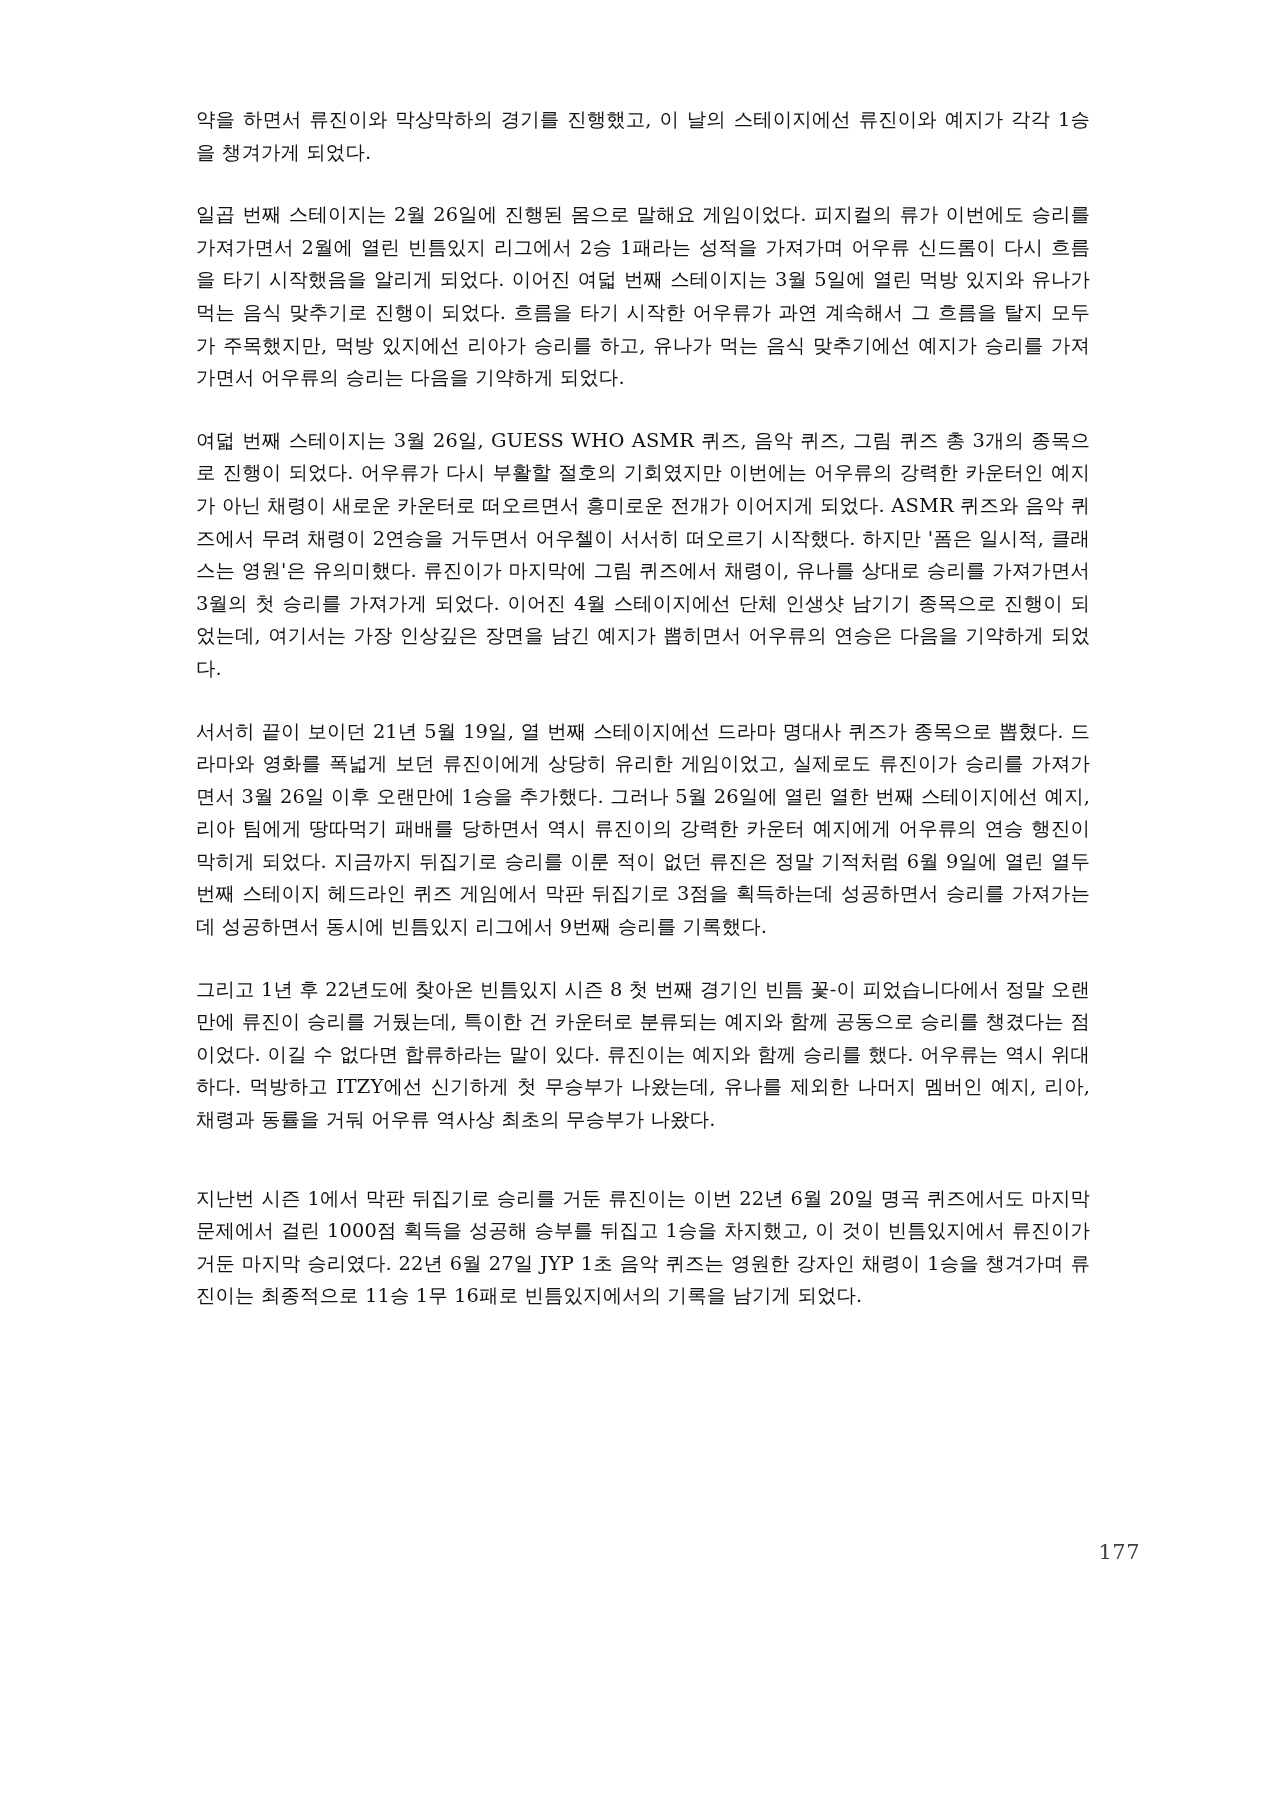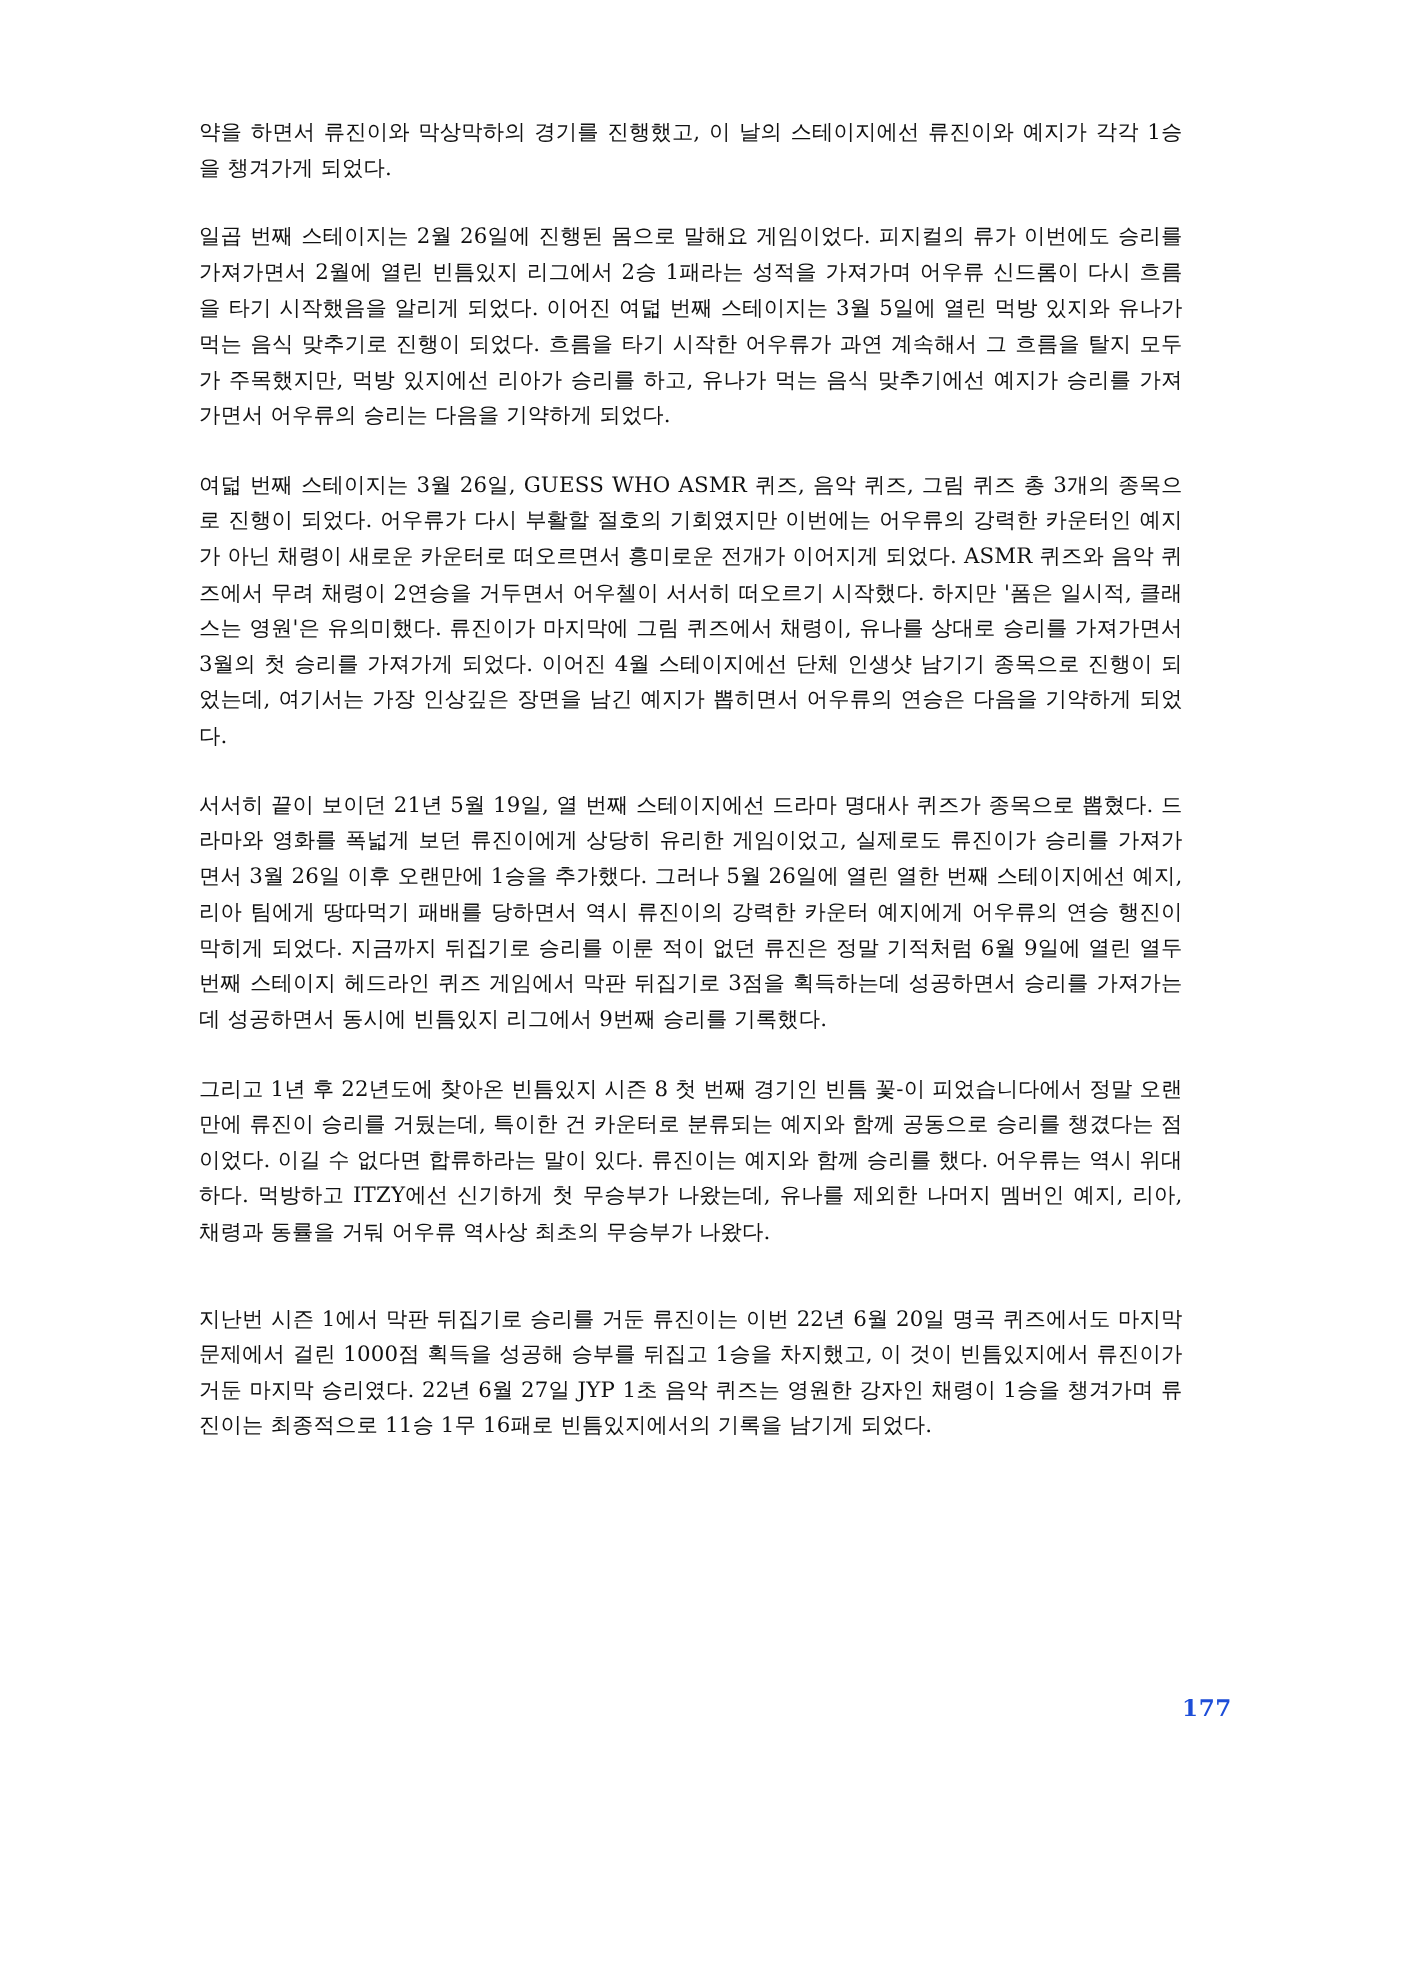--- a/index.html
+++ b/index.html
@@ -10,21 +10,21 @@
   .page {
     position: relative;
     width: 1280px;
     height: 1806px;
     background: #ffffff;
     box-sizing: border-box;
     overflow: hidden;
   }
   .content {
     position: absolute;
-    left: 181px;
+    left: 196px;
     top: 104px;
     width: 894px;
   }
   p.para {
     margin: 0 0 30px 0;
     font-family: "DejaVu Serif", "Liberation Serif", serif;
     font-size: 19.4px;
     line-height: 32.6px;
     color: #111111;
     text-align: justify;
@@ -33,26 +33,26 @@
     letter-spacing: 0.15px;
     font-weight: 500;
     text-rendering: optimizeLegibility;
   }
   p.para:last-of-type {
     margin-bottom: 0;
     margin-top: 46px;
   }
   .page-number {
     position: absolute;
-    right: 160px;
+    right: 140px;
     top: 1540px;
     font-family: "DejaVu Serif", "Liberation Serif", serif;
     font-size: 21px;
-    font-weight: 700;
-    color: #1d4ed8;
+    font-weight: 400;
+    color: #404040;
     letter-spacing: 0.5px;
   }
 </style>
 </head>
 <body>
 
 <div class="page">
   <div class="content">
     <p class="para">약을 하면서 류진이와 막상막하의 경기를 진행했고, 이 날의 스테이지에선 류진이와 예지가 각각 1승을 챙겨가게 되었다.</p>
     <p class="para">일곱 번째 스테이지는 2월 26일에 진행된 몸으로 말해요 게임이었다. 피지컬의 류가 이번에도 승리를 가져가면서 2월에 열린 빈틈있지 리그에서 2승 1패라는 성적을 가져가며 어우류 신드롬이 다시 흐름을 타기 시작했음을 알리게 되었다. 이어진 여덟 번째 스테이지는 3월 5일에 열린 먹방 있지와 유나가 먹는 음식 맞추기로 진행이 되었다. 흐름을 타기 시작한 어우류가 과연 계속해서 그 흐름을 탈지 모두가 주목했지만, 먹방 있지에선 리아가 승리를 하고, 유나가 먹는 음식 맞추기에선 예지가 승리를 가져가면서 어우류의 승리는 다음을 기약하게 되었다.</p>

